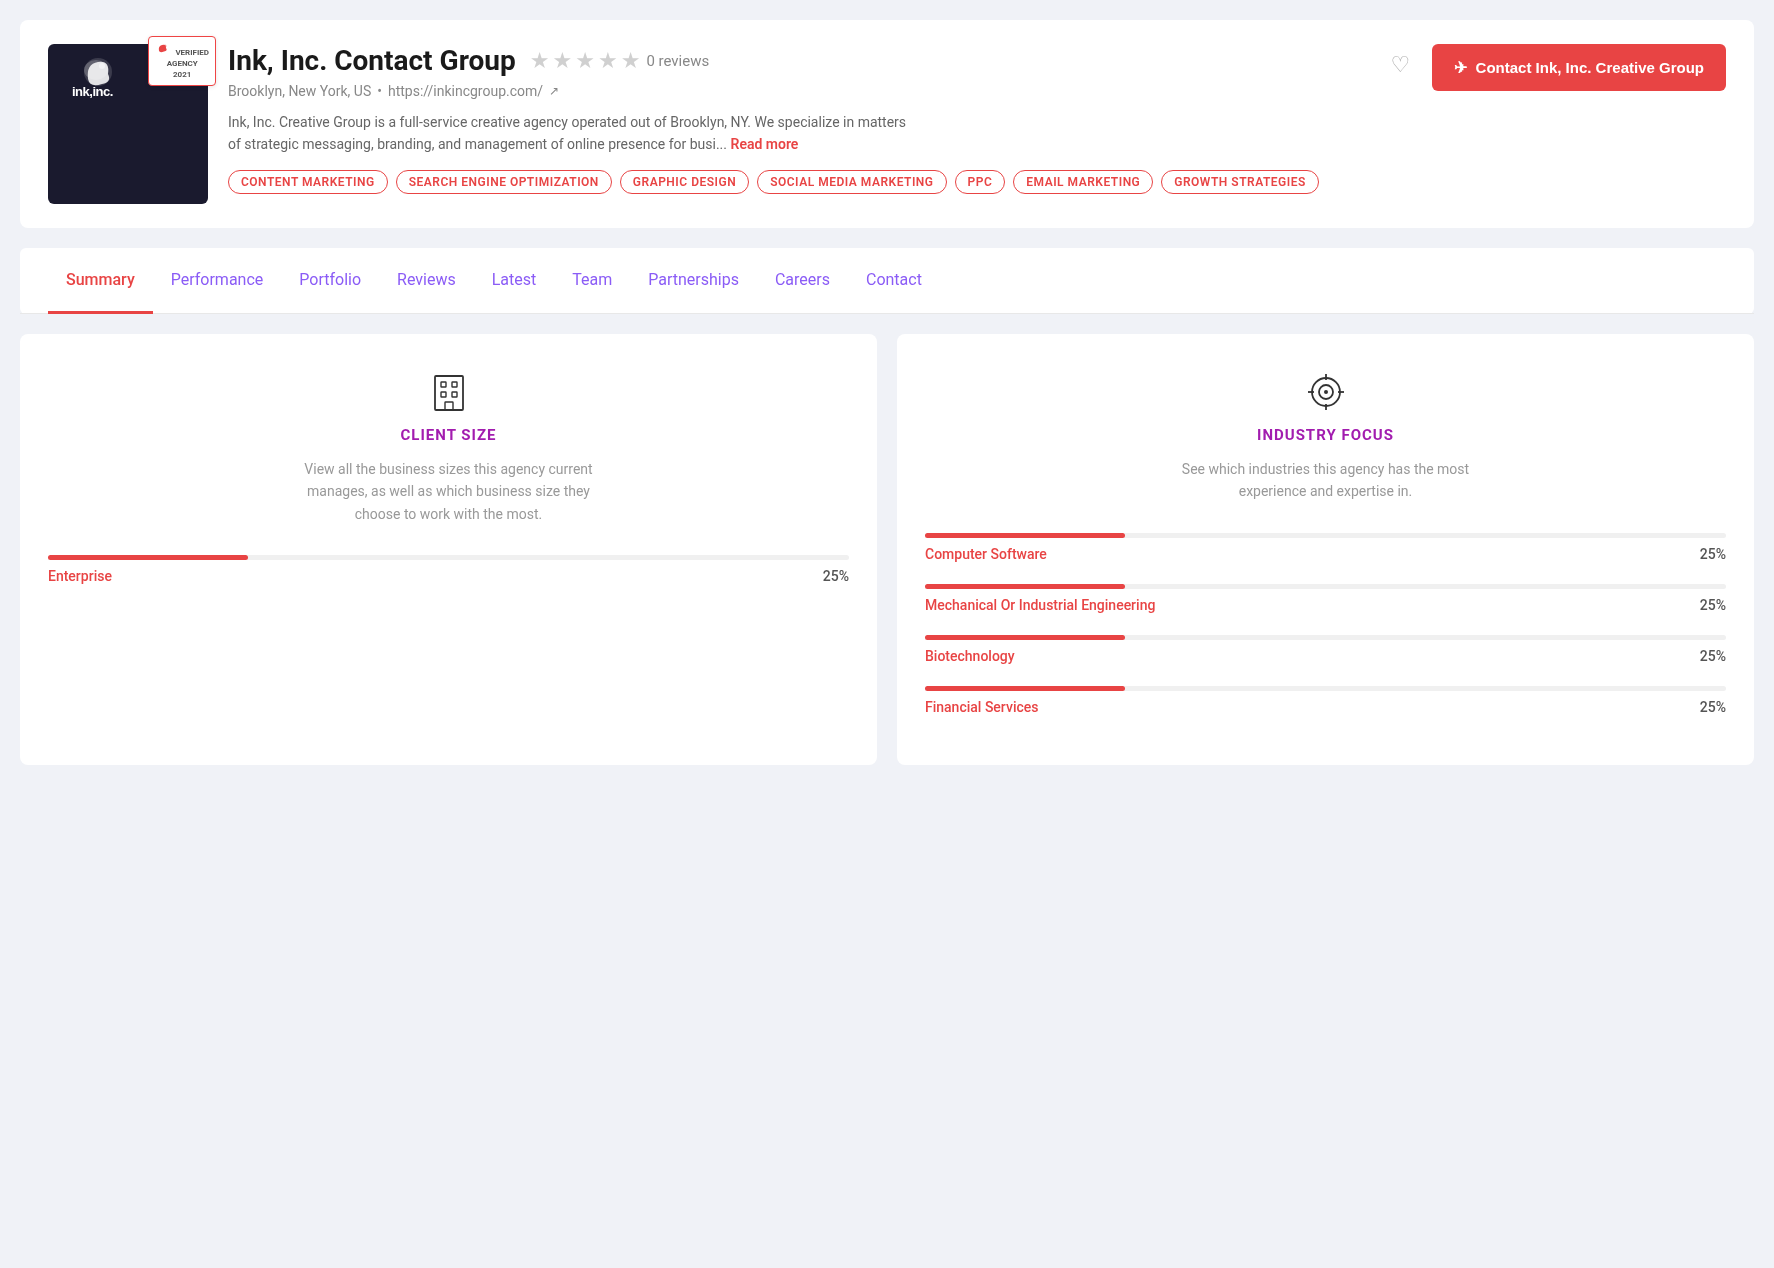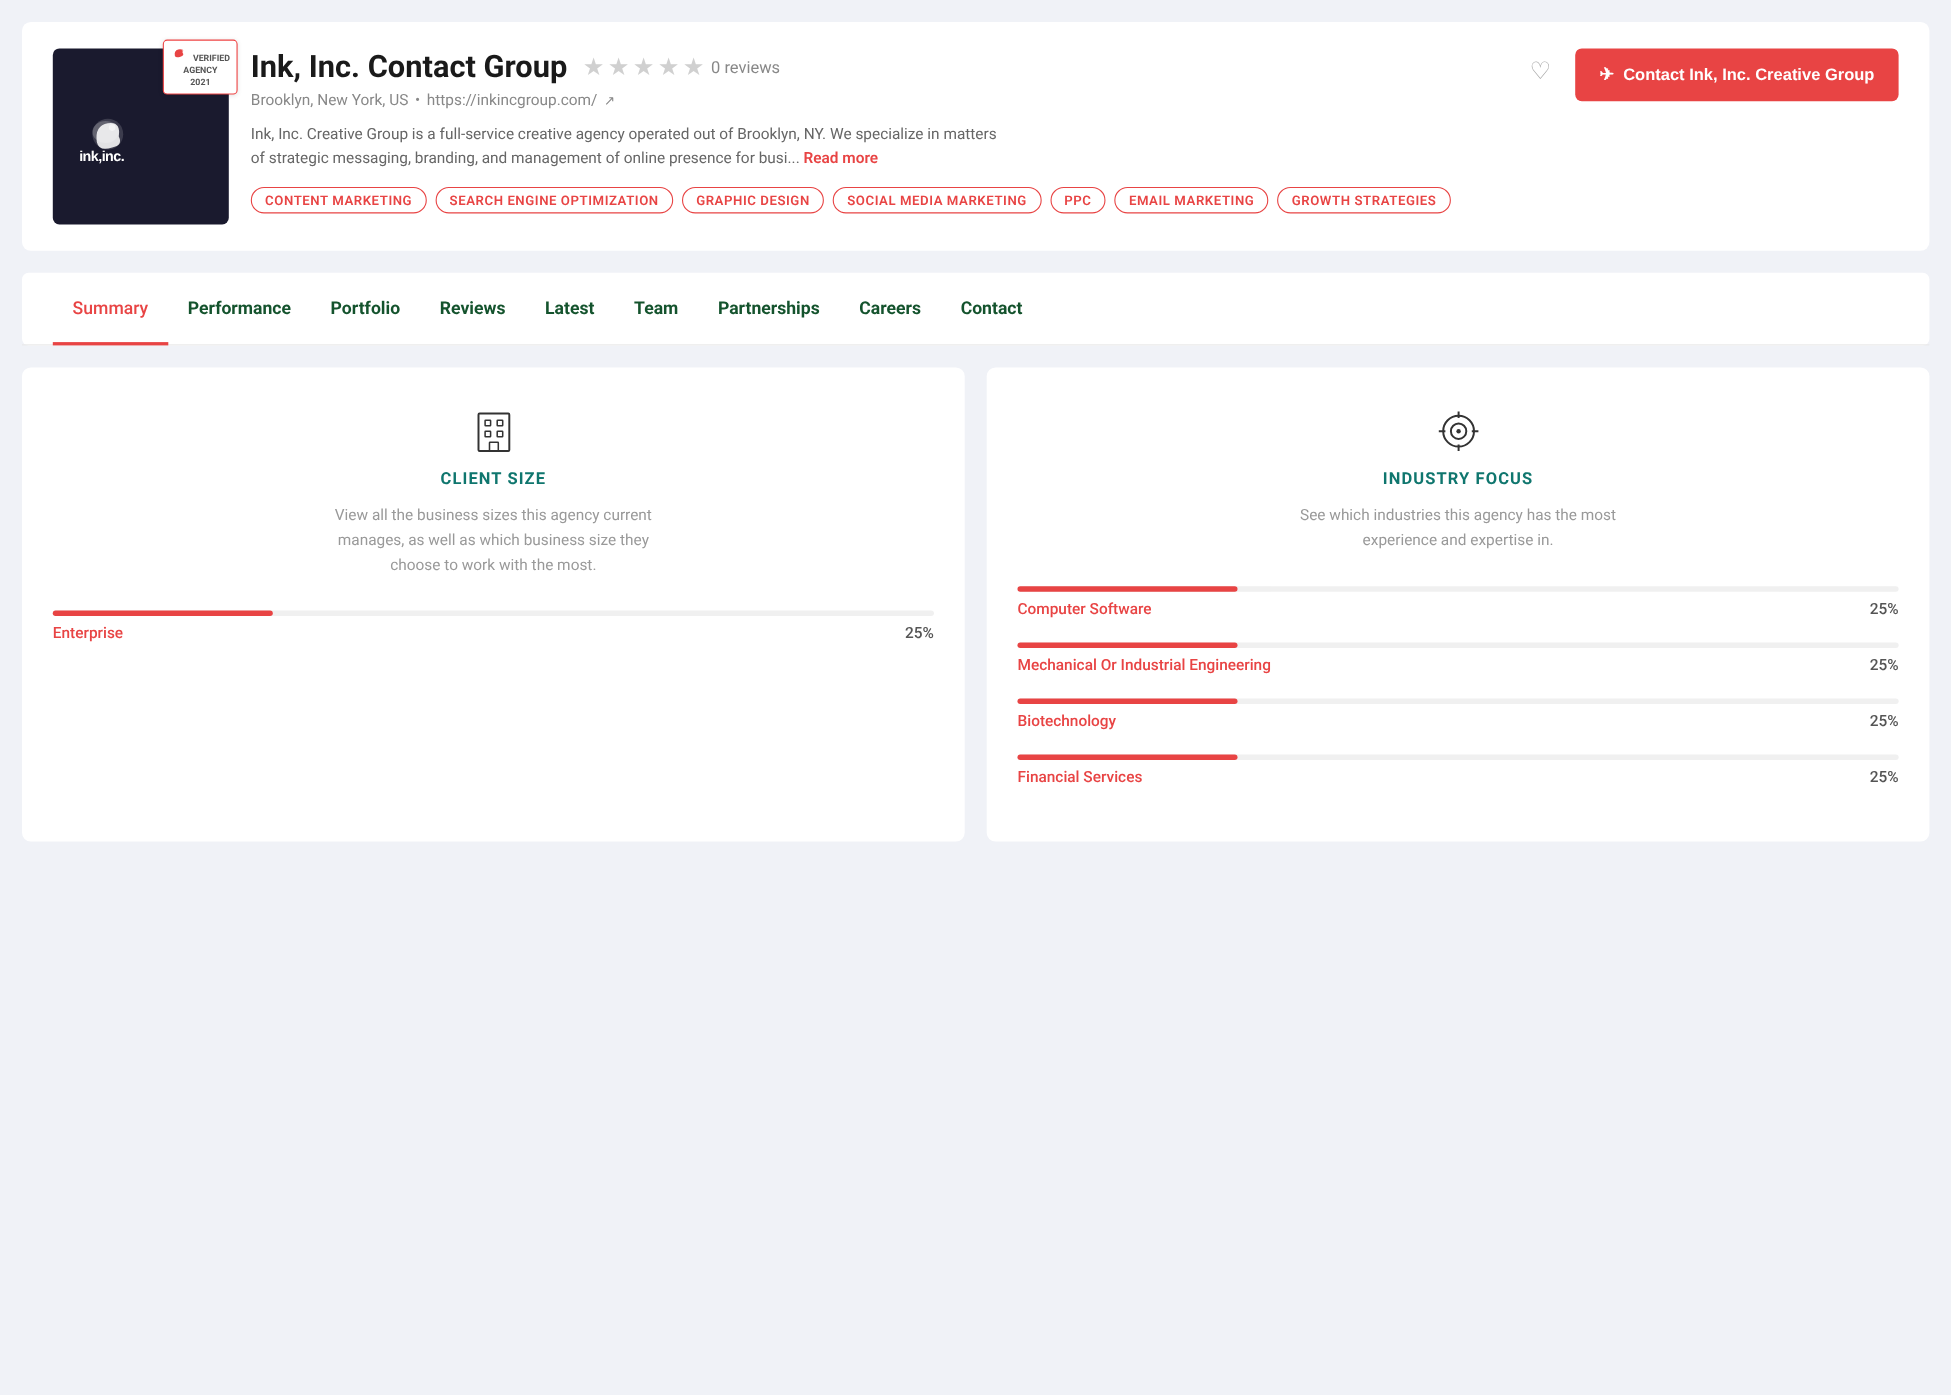--- a/index.html
+++ b/index.html
@@ -31,21 +31,20 @@
       position: relative;
       flex-shrink: 0;
     }
 
     .agency-logo {
       width: 160px;
       height: 160px;
       background: #1a1a2e;
       border-radius: 6px;
       display: flex;
-      align-items: center;
       justify-content: center;
       color: #fff;
       font-size: 22px;
       font-weight: bold;
       letter-spacing: -1px;
     }
 
     .verified-badge {
       position: absolute;
       top: -8px;
@@ -195,26 +194,25 @@
     .nav-tabs {
       display: flex;
       align-items: center;
       padding: 0 28px;
       border-bottom: 1px solid #e8e8e8;
     }
 
     .nav-tab {
       padding: 22px 18px;
       font-size: 16px;
-      color: #14532d;
+      color: #8b5cf6;
       cursor: pointer;
       border-bottom: 3px solid transparent;
       margin-bottom: -1px;
       white-space: nowrap;
-      font-weight: bold;
     }
 
     .nav-tab.active {
       color: #e84444;
       border-bottom: 3px solid #e84444;
       font-weight: 500;
     }
 
     
     .content-grid {
@@ -238,21 +236,21 @@
       font-size: 36px;
       color: #333;
       margin-bottom: 12px;
       display: flex;
       justify-content: center;
     }
 
     .card-title {
       font-size: 15px;
       font-weight: 700;
-      color: #0f766e;
+      color: #a21caf;
       letter-spacing: 1px;
       margin-bottom: 14px;
     }
 
     .card-description {
       font-size: 14px;
       color: #999;
       line-height: 1.6;
       max-width: 320px;
       margin: 0 auto;

